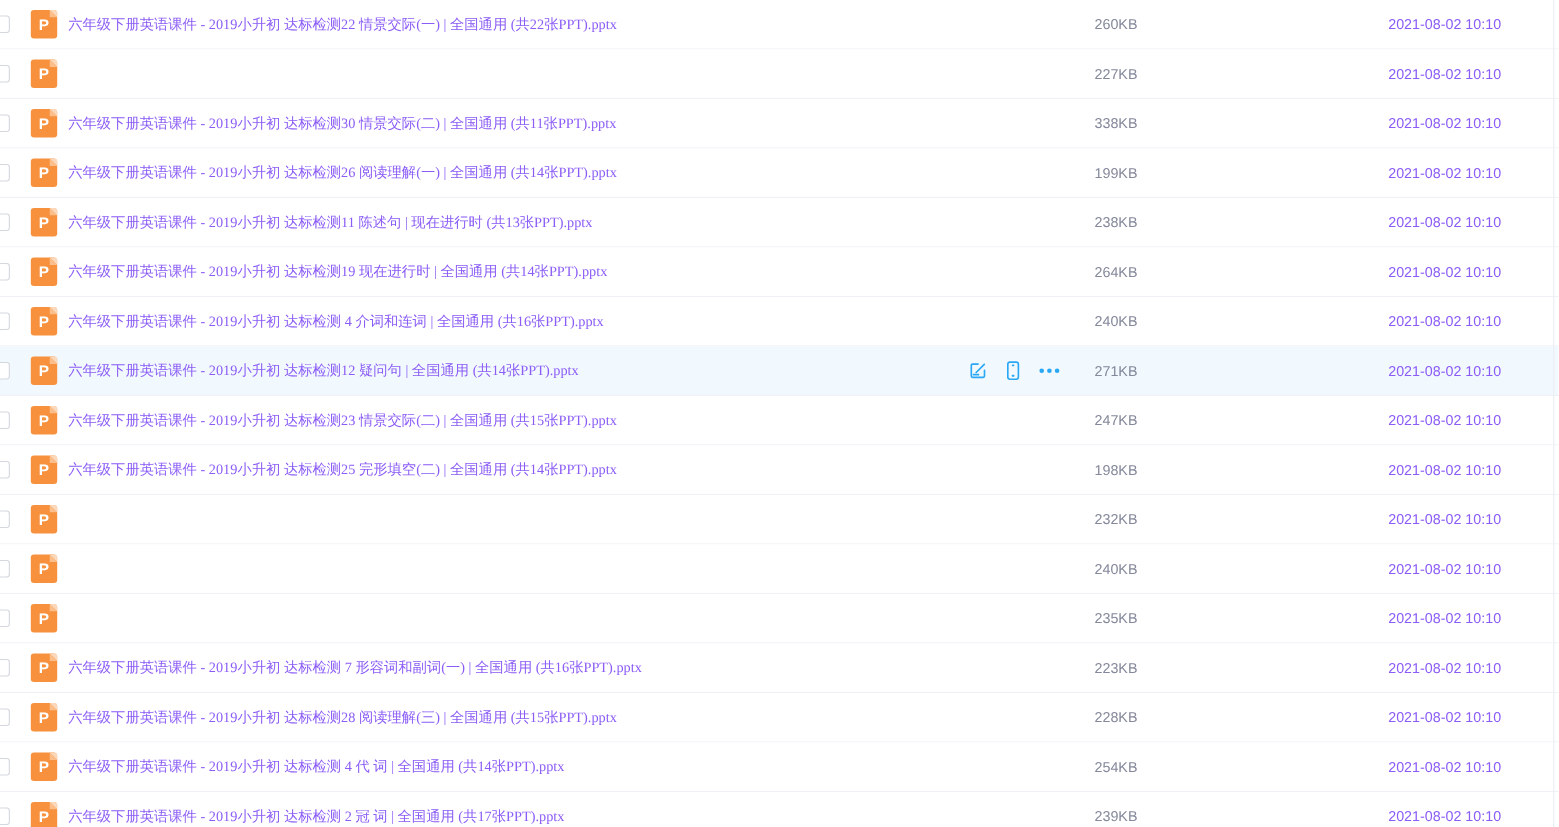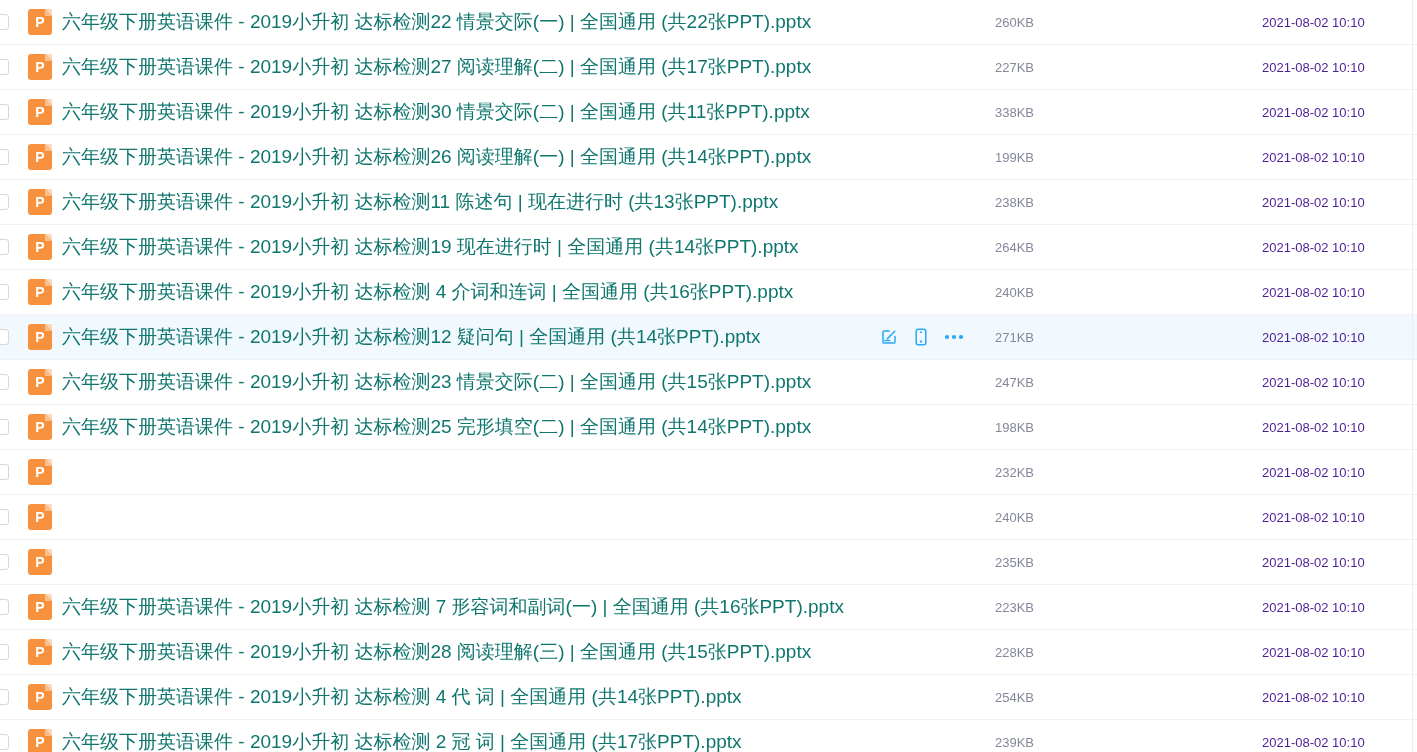--- a/index.html
+++ b/index.html
@@ -10,25 +10,25 @@
   .row.hover{background:#f1f9fe;}
   .checkbox{position:absolute;left:-7px;top:50%;transform:translateY(-50%);width:14px;height:14px;
             border:1px solid #d4d7de;border-radius:3px;background:#fff;}
   .badge{position:absolute;left:28px;top:50%;transform:translateY(-50%);width:24px;height:26px;
          background:#f7913d;border-radius:3px;color:#fff;font-weight:bold;font-size:14px;
          display:flex;align-items:center;justify-content:center;line-height:1;}
   .badge::after{content:"";position:absolute;top:0;right:0;width:0;height:0;
                 border-bottom:7px solid #fcbe8a;border-right:7px solid rgba(255,255,255,0.65);
                 border-top-right-radius:3px;}
   .name{position:absolute;left:62px;top:50%;transform:translateY(-50%);
-        font-size:19px;color:#0f766e;white-space:nowrap;cursor:pointer;}
+        font-size:13px;color:#8b5cf6;white-space:nowrap;cursor:pointer;font-family:Liberation Serif, serif;}
   .size{position:absolute;left:995px;top:50%;transform:translateY(-50%);
         font-size:13px;color:#84889a;text-align:right;}
   .date{position:absolute;left:1262px;top:50%;transform:translateY(-50%);
-        font-size:13px;color:#4c1d95;}
+        font-size:13px;color:#8b5cf6;}
   .actions{position:absolute;left:880px;top:50%;transform:translateY(-50%);
            display:flex;align-items:center;gap:15px;}
   .actions .ico{display:flex;align-items:center;justify-content:center;cursor:pointer;}
   .right-edge{position:absolute;top:0;left:1412px;width:1px;height:100%;background:#ebedf4;}
 </style>
 </head>
 <body>
 
 <div class="page">
   <div class="file-list">
@@ -36,21 +36,20 @@
     <span class="checkbox"></span>
     <span class="badge">P</span>
     <span class="name">六年级下册英语课件 - 2019小升初 达标检测22 情景交际(一) | 全国通用 (共22张PPT).pptx</span>
 
     <span class="size">260KB</span>
     <span class="date">2021-08-02 10:10</span>
   </div>
       <div class="row">
     <span class="checkbox"></span>
     <span class="badge">P</span>
-    <span class="name">六年级下册英语课件 - 2019小升初 达标检测27 阅读理解(二) | 全国通用 (共17张PPT).pptx</span>
 
     <span class="size">227KB</span>
     <span class="date">2021-08-02 10:10</span>
   </div>
       <div class="row">
     <span class="checkbox"></span>
     <span class="badge">P</span>
     <span class="name">六年级下册英语课件 - 2019小升初 达标检测30 情景交际(二) | 全国通用 (共11张PPT).pptx</span>
 
     <span class="size">338KB</span>

